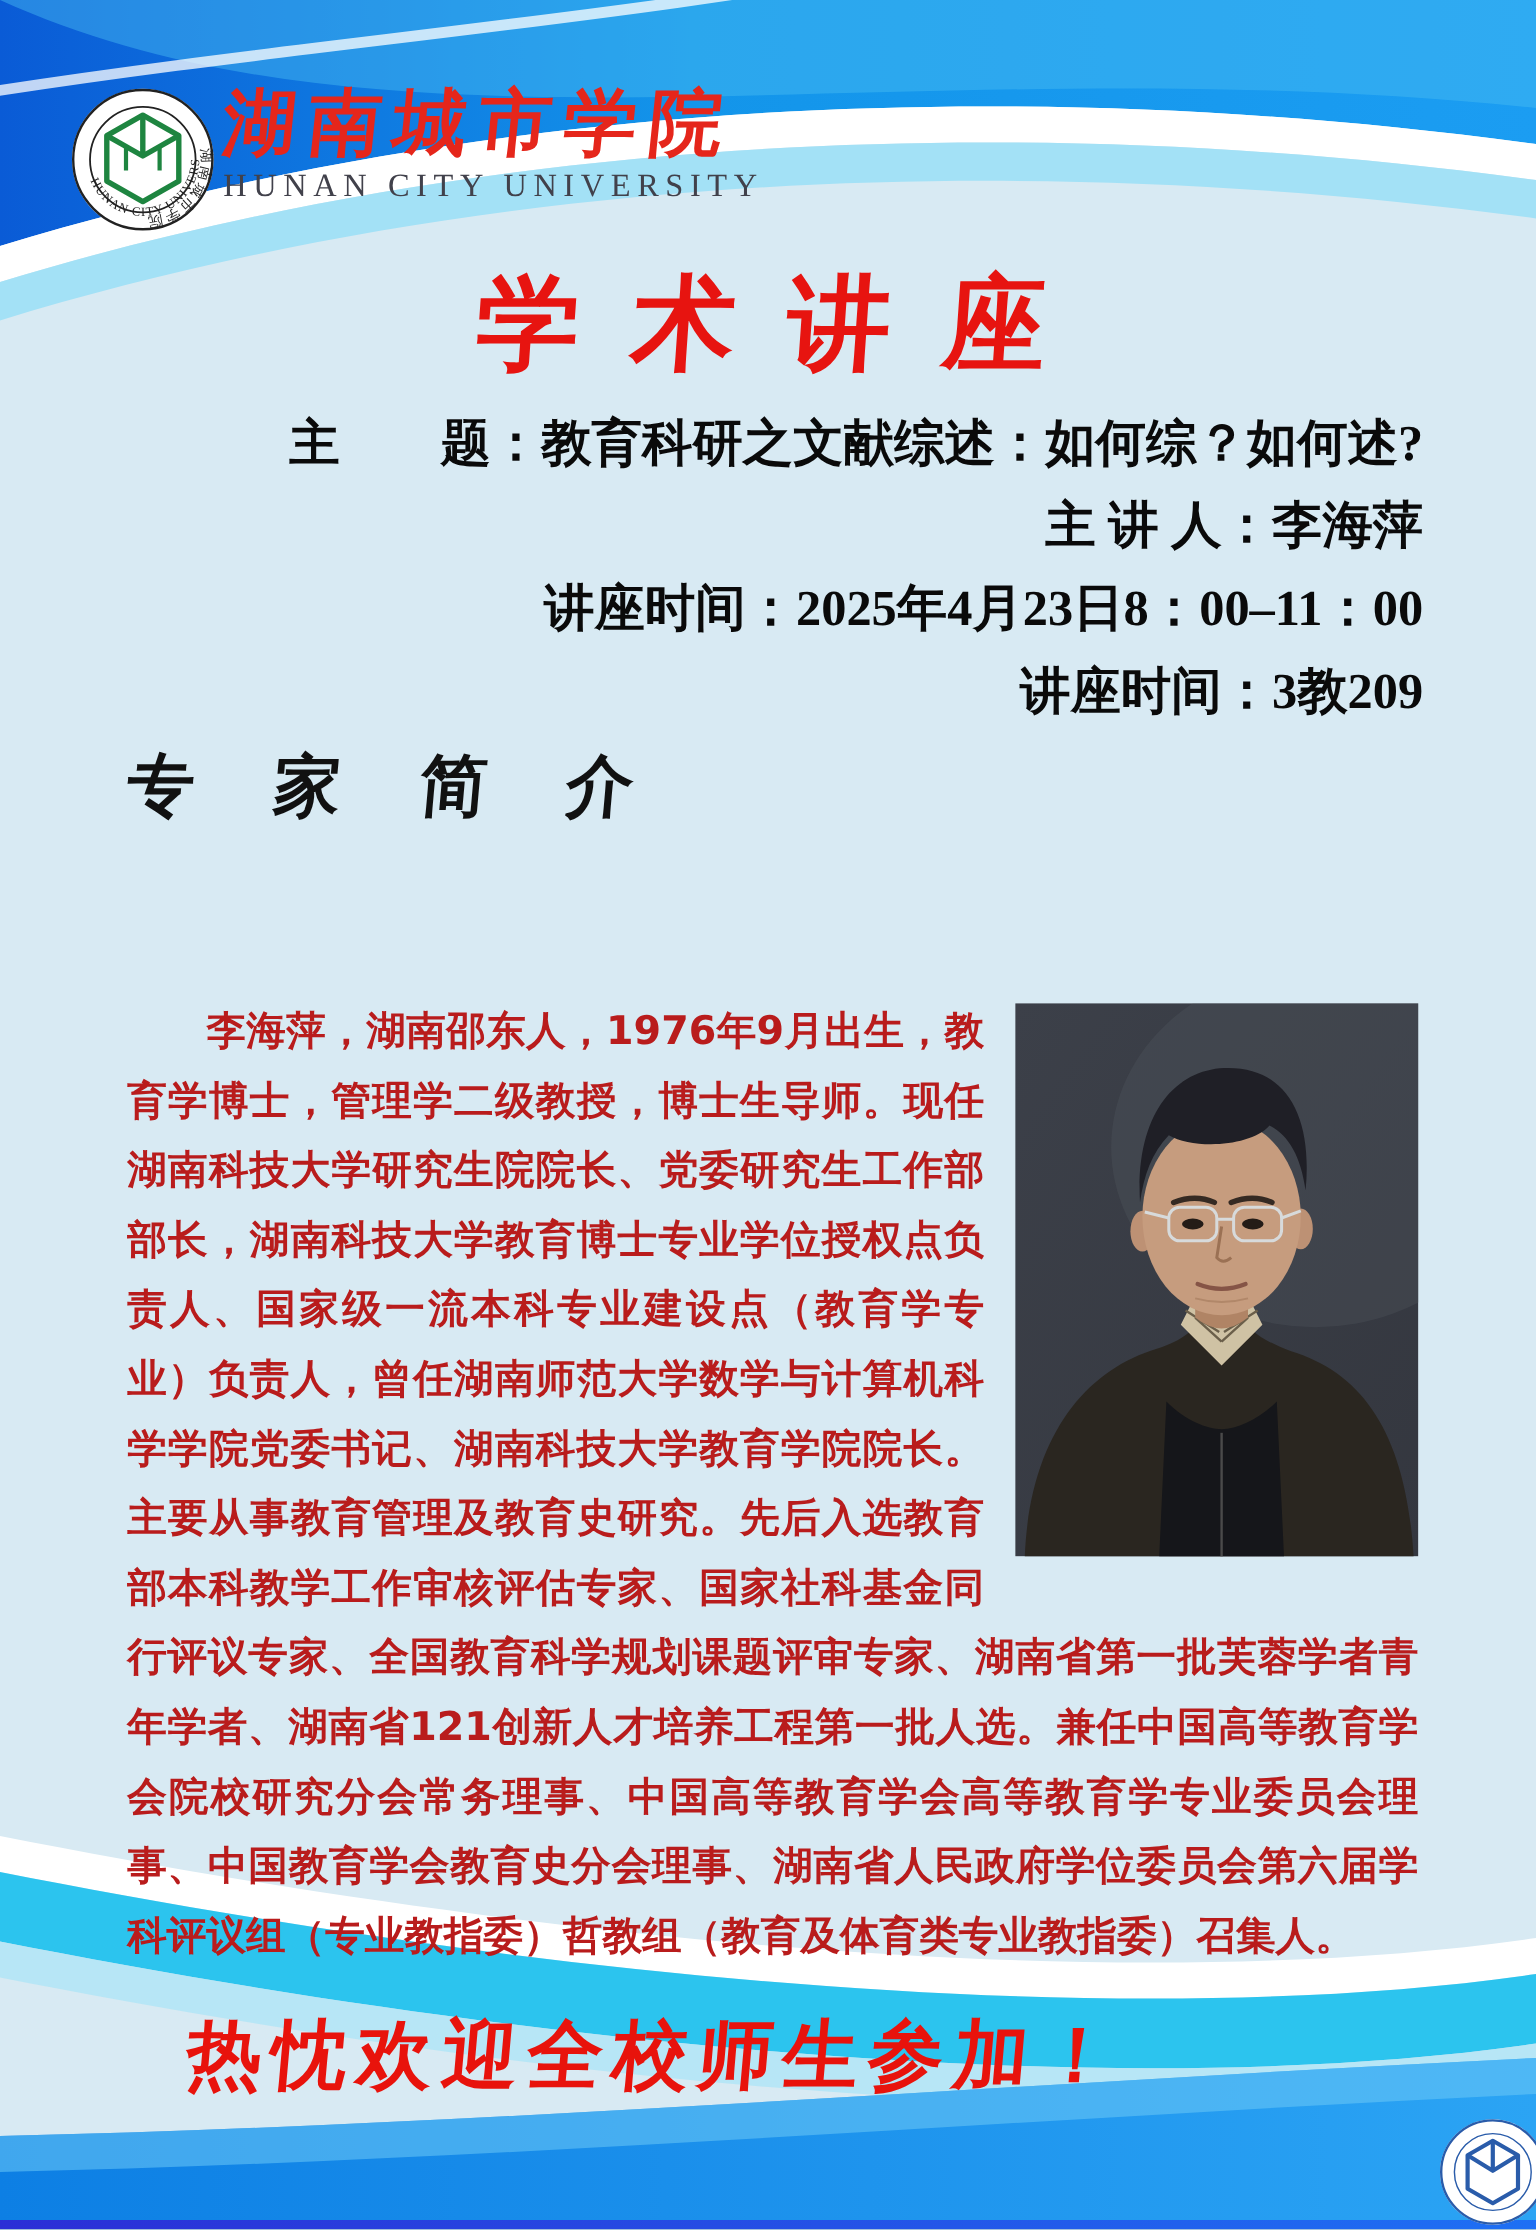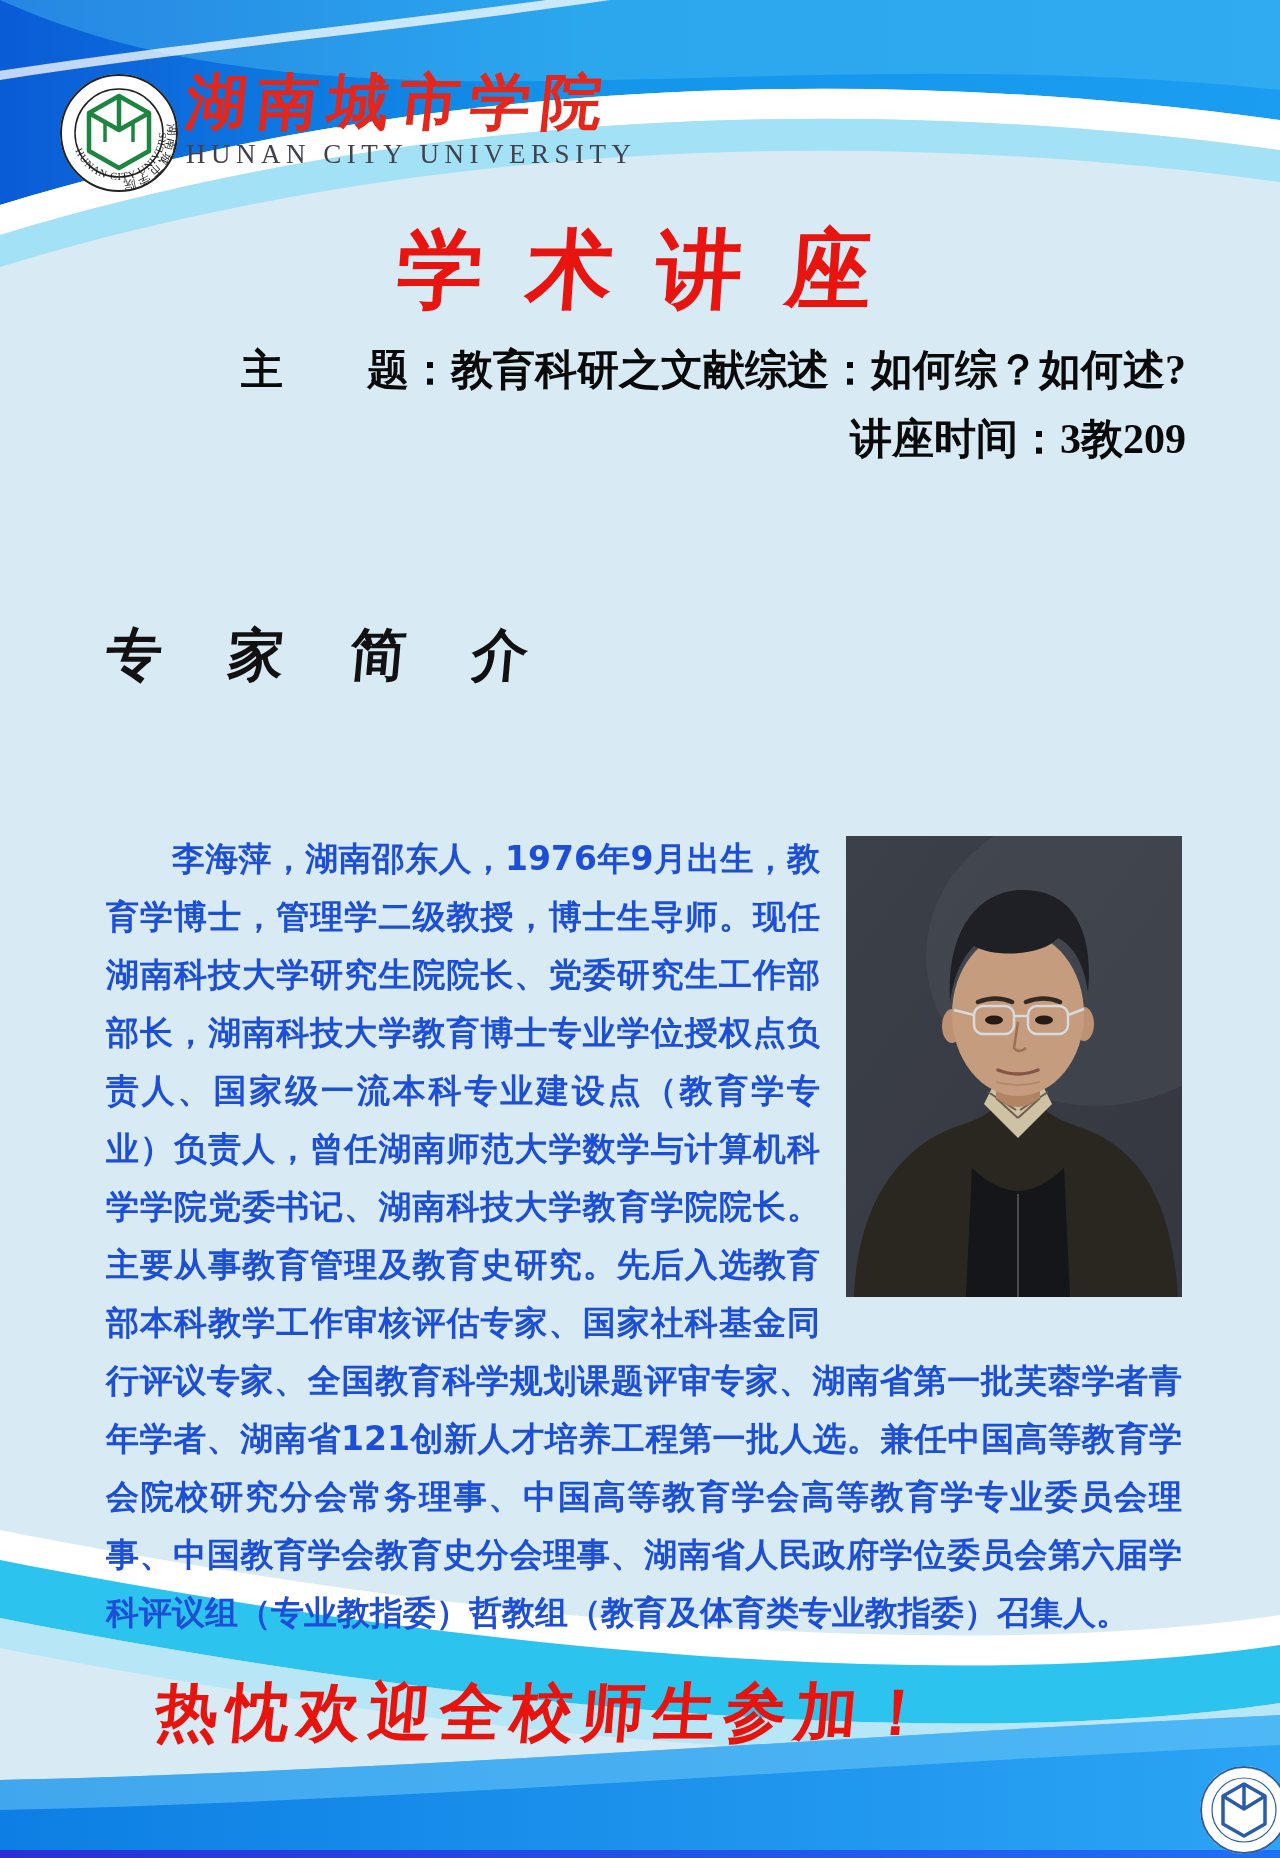--- a/index.html
+++ b/index.html
@@ -34,21 +34,21 @@
     font-family:"Liberation Serif",serif;font-weight:bold;color:#0a0a0a;
     font-size:42px;line-height:69px;white-space:nowrap;text-align:right;
   }
   .section-title{
     left:106px;top:618px;font-size:56px;font-weight:bold;color:#111;
     letter-spacing:26px;font-family:"Liberation Serif",serif;
     transform:skewX(-5deg);white-space:nowrap;
   }
   .bio{
     left:106px;top:830px;width:1076px;
-    font-size:33px;line-height:58px;font-weight:bold;color:#1d4ed8;
+    font-size:33px;line-height:58px;font-weight:bold;color:#b91c1c;
     text-align:justify;font-family:"DejaVu Sans","Liberation Sans",sans-serif;
   }
   .bio p{margin:0;text-indent:2em;}
   .speaker-photo{float:right;width:336px;height:461px;margin:6px 0 22px 26px;display:block;}
   .footer-text{
     left:0;top:1670px;width:1092px;text-align:center;
     font-size:63px;font-weight:bold;color:#e8130c;letter-spacing:8px;
     font-family:"Liberation Serif",serif;transform:skewX(-5deg);
     white-space:nowrap;
   }
@@ -118,20 +118,22 @@
     </g>
   </svg>
 
   <div class="layer uni-cn">湖南城市学院</div>
   <div class="layer uni-en">HUNAN CITY UNIVERSITY</div>
 
   <div class="layer poster-title">学 术 讲 座</div>
 
   <div class="layer meta">
     <div>主　　题：教育科研之文献综述：如何综？如何述?</div>
+    <div>主 讲 人：李海萍</div>
+    <div>讲座时间：2025年4月23日8：00–11：00</div>
     <div>讲座时间：3教209</div>
   </div>
 
   <div class="layer section-title">专 家 简 介</div>
 
   <div class="layer bio">
 
     <svg class="speaker-photo" viewBox="0 0 336 461">
       <defs>
         <linearGradient id="phBg" x1="0" y1="0" x2="1" y2="1">

